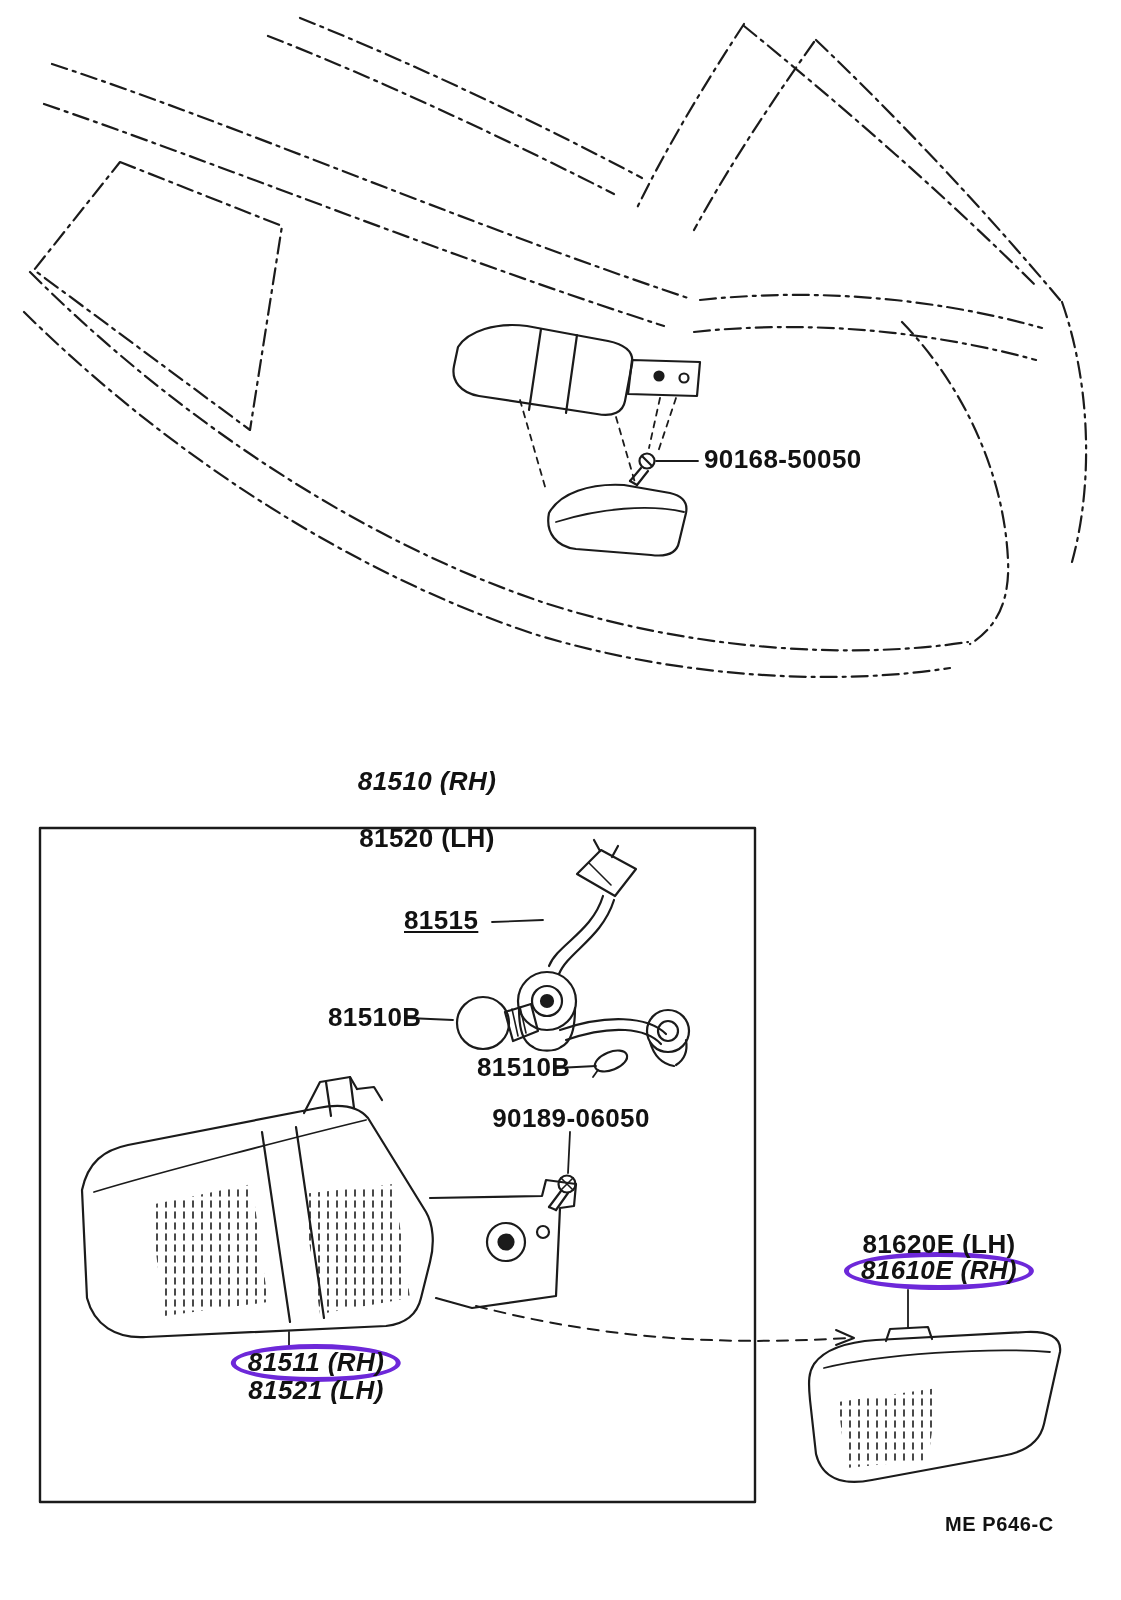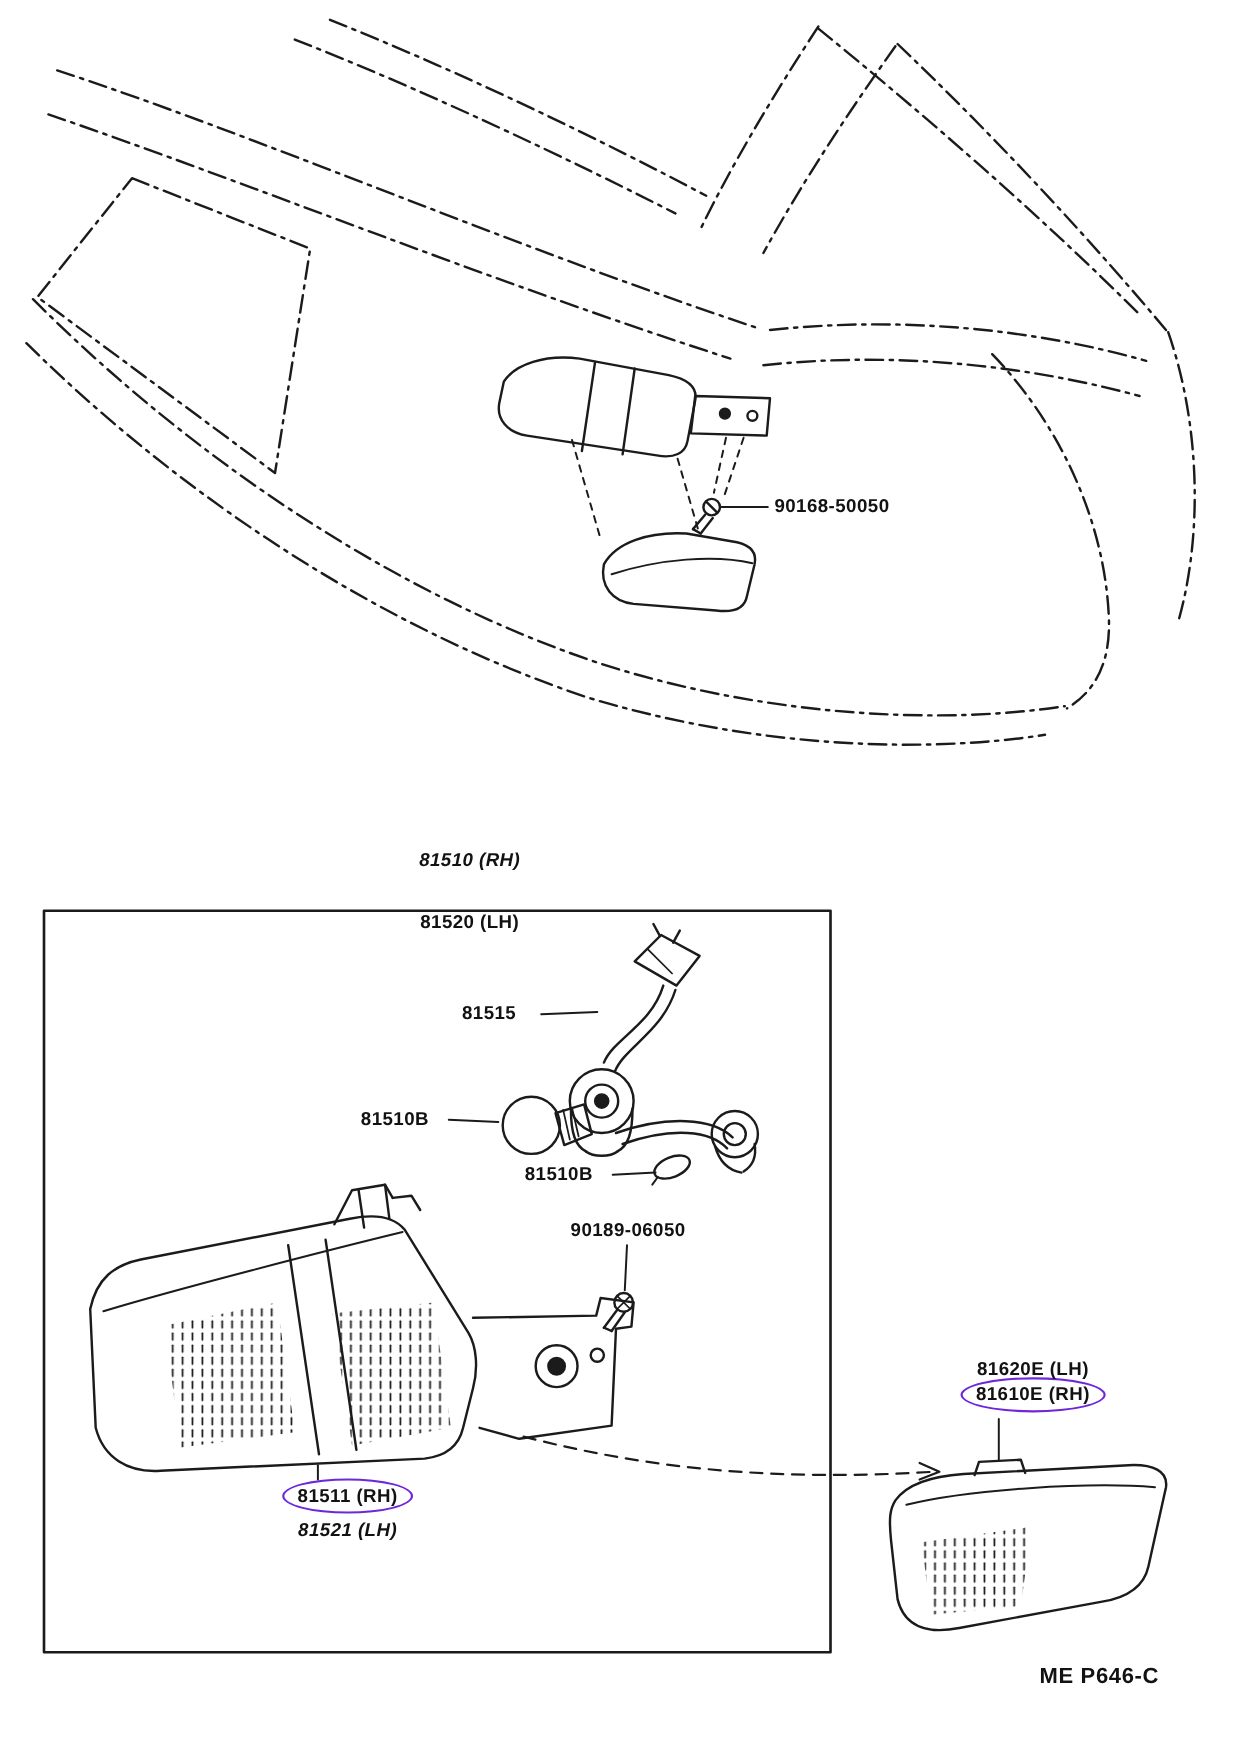--- a/index.html
+++ b/index.html
@@ -7,31 +7,32 @@
     position:relative;
     width:1121px;height:1600px;
     background:#ffffff;
     overflow:hidden;
     font-family:"Liberation Sans", sans-serif;
   }
   #lineart{position:absolute;left:0;top:0;}
   .lbl{
     position:absolute;
     font-weight:700;
-    font-size:17px;
+    font-size:26px;
     line-height:25px;
     color:#121212;
     letter-spacing:.4px;
     white-space:nowrap;
   }
   .ctr{transform:translateX(-50%);}
   .circled{
-    border:2px solid #6d28d9;
+    border:5px solid #6d28d9;
     border-radius:50%;
     padding:1px 12px 2px 12px;
+    font-style:italic;
   }
   .footer-code{font-size:20px;letter-spacing:.6px;text-align:right;}
 </style>
 </head>
 <body>
 
 <div id="stage">
 
   <svg id="lineart" width="1121" height="1600" viewBox="0 0 1121 1600" fill="none" stroke="#1b1b1b" stroke-width="2.2" stroke-linecap="round" stroke-linejoin="round">
     <defs>
@@ -177,21 +178,21 @@
       <path d="M 908 1327 L 908 1290" stroke-width="1.8"></path>
       <path d="M 838 1402 L 938 1388 L 928 1460 L 846 1468 Z" fill="url(#hatch)" stroke="none"></path>
     </g>
   </svg>
 
   <div class="lbl" style="left:704px;top:447px;">90168-50050</div>
 
   <div class="lbl ctr" style="left:427px;top:769px;font-style:italic;">81510 (RH)</div>
   <div class="lbl ctr" style="left:427px;top:795px;margin-top:31px;">81520 (LH)</div>
 
-  <div class="lbl" style="left:420px;top:908px;">81515</div>
+  <div class="lbl" style="left:404px;top:908px;text-decoration:underline;">81515</div>
 
   <div class="lbl" style="left:328px;top:1005px;">81510B</div>
 
   <div class="lbl" style="left:477px;top:1055px;">81510B</div>
 
   <div class="lbl ctr" style="left:571px;top:1106px;text-align:right;">90189-06050</div>
 
   <div class="lbl ctr circled" style="left:316px;top:1344px;">81511 (RH)</div>
   <div class="lbl ctr" style="left:316px;top:1378px;font-style:italic;">81521 (LH)</div>
 

